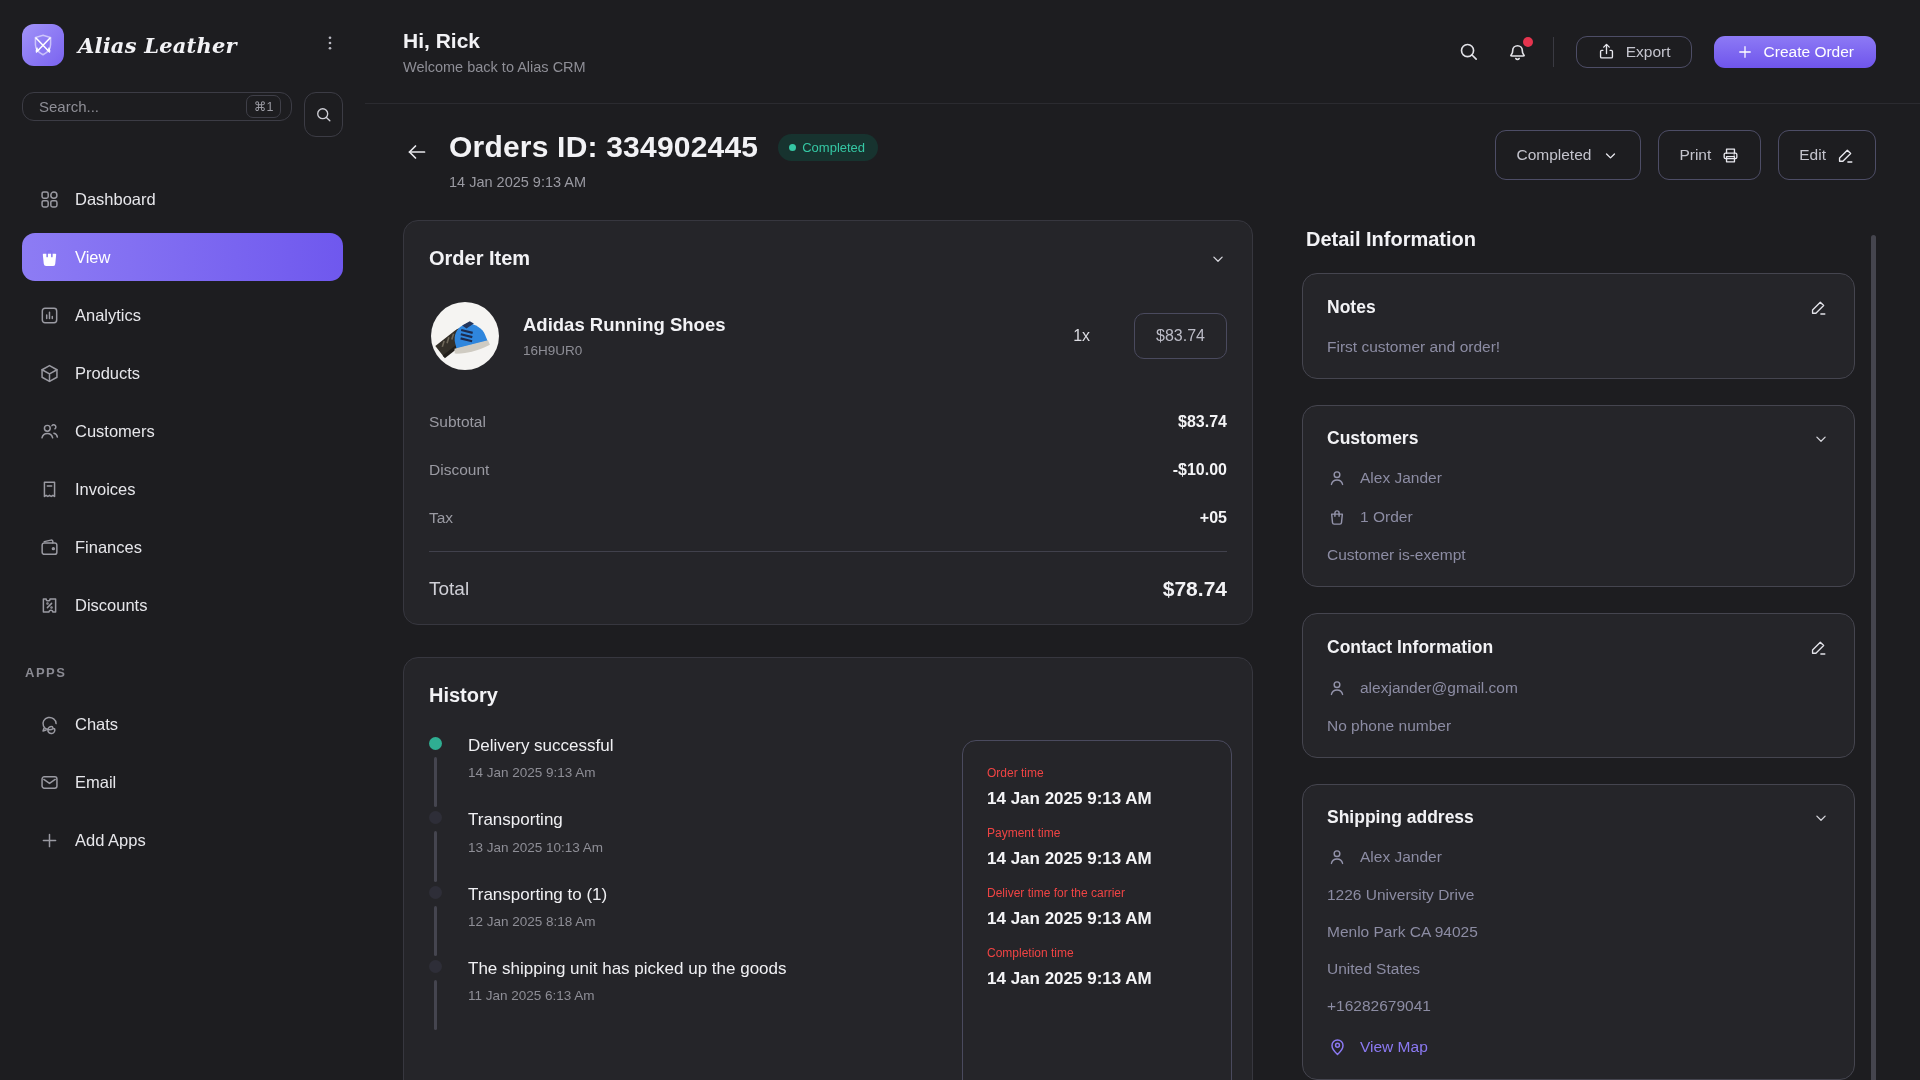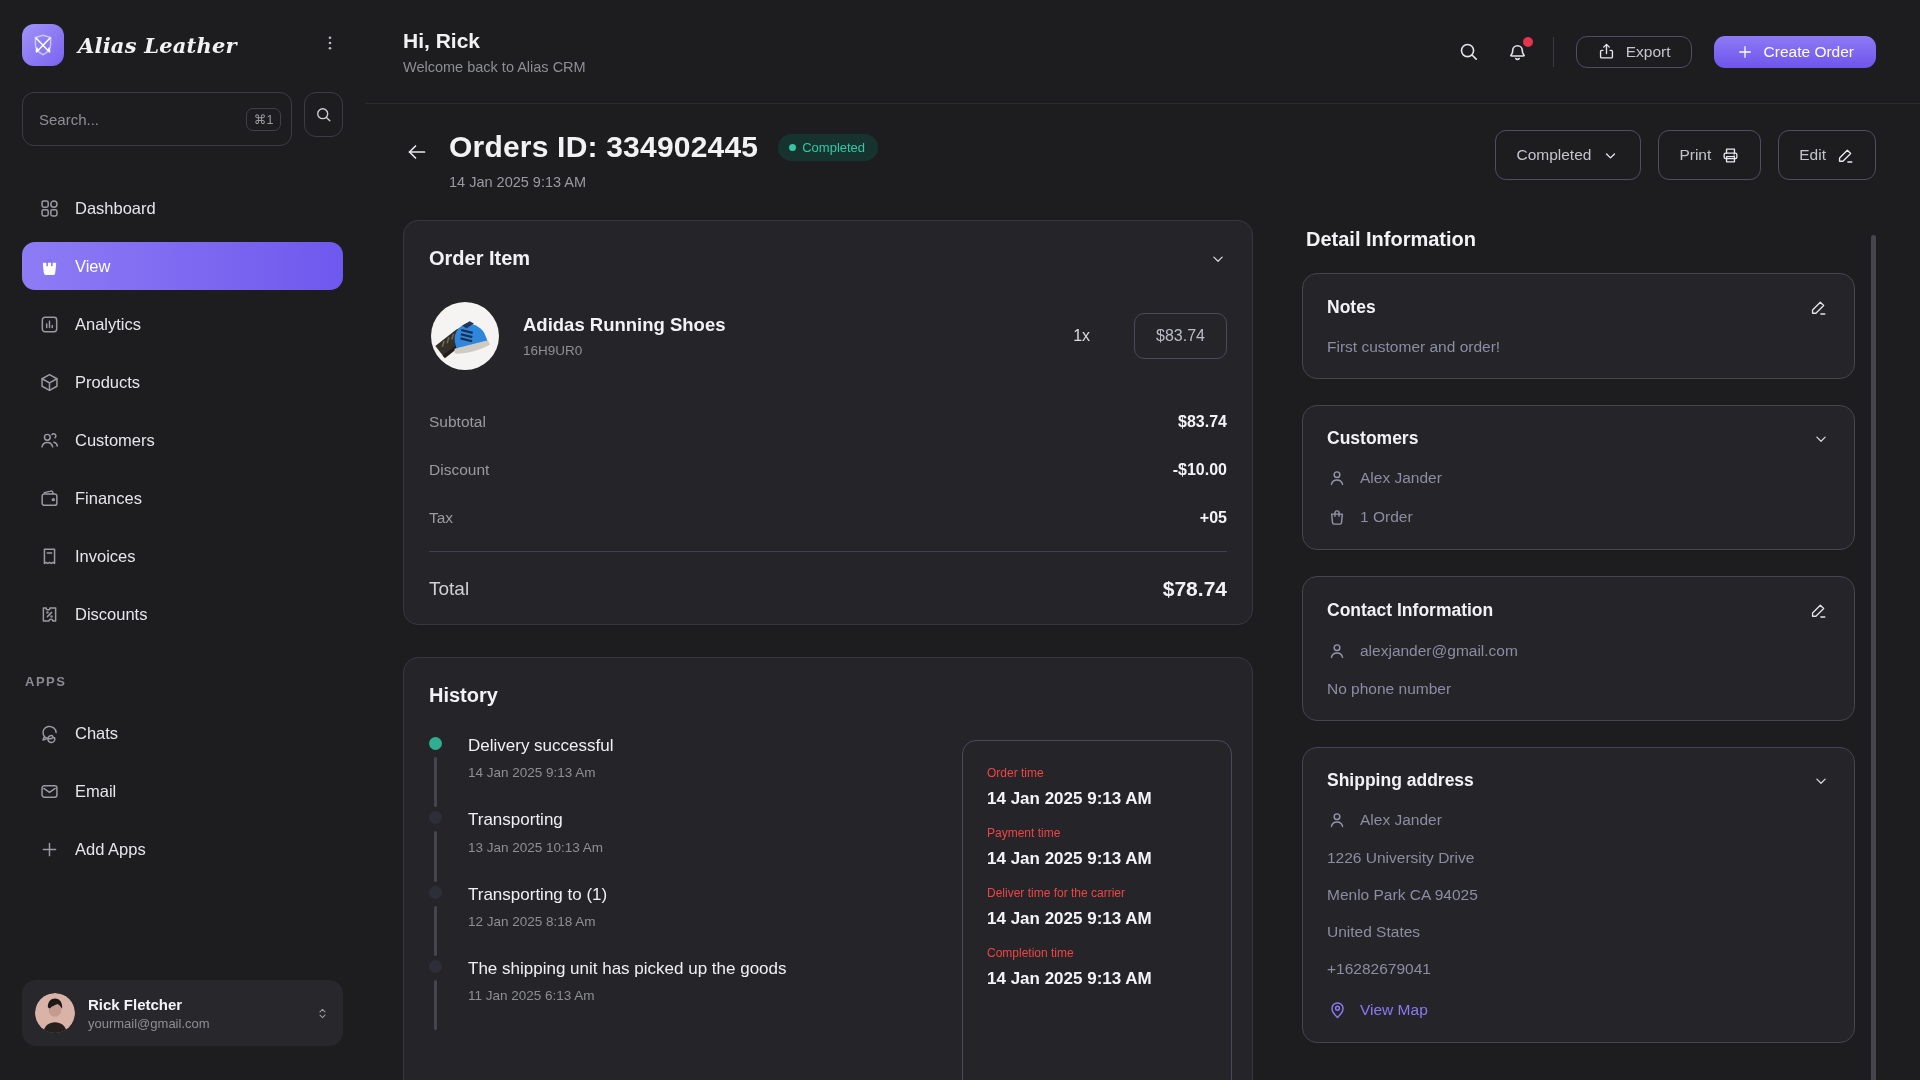--- a/index.html
+++ b/index.html
@@ -33,21 +33,21 @@
   .brand-row{display:flex;align-items:center;gap:14px;margin-bottom:26px;}
   .logo-badge{width:42px;height:42px;border-radius:12px;background:linear-gradient(135deg,#a193f8,#7a63f0);display:flex;align-items:center;justify-content:center;}
   .logo-badge svg{width:26px;height:26px;}
   .logo-badge svg *{fill:none;stroke:#fff;stroke-width:1.4;stroke-linecap:round;}
   .brand-name{font-family:"DejaVu Serif","Liberation Serif",serif;font-style:italic;font-weight:bold;font-size:21px;letter-spacing:.2px;flex:1;}
   .kebab{color:#b9b9c1;padding:4px;cursor:pointer;}
   .kebab svg{width:18px;height:18px;}
   .kebab circle{fill:currentColor;stroke:none;}
 
   .search-row{display:flex;gap:12px;margin-bottom:38px;}
-  .search-box{flex:1;height:54px;border:1px solid #3c3c45;border-radius:12px;display:flex;align-items:center;padding:0 10px 0 16px;gap:8px;}
+  .search-box{flex:1;height:29px;border:1px solid #3c3c45;border-radius:12px;display:flex;align-items:center;padding:0 10px 0 16px;gap:8px;}
   .search-box input{flex:1;background:transparent;border:none;outline:none;color:var(--text);font-size:15px;font-family:inherit;min-width:0;}
   .search-box input::placeholder{color:#8e8e96;}
   .kbd-chip{border:1px solid #3f3f48;border-radius:7px;color:#9a9aa2;font-size:12.5px;padding:3px 7px;white-space:nowrap;}
   .search-btn{width:48px;height:45px;border:1px solid #3c3c45;border-radius:12px;background:transparent;color:#cfcfd6;display:flex;align-items:center;justify-content:center;cursor:pointer;}
   .search-btn svg{width:19px;height:19px;}
 
   .nav{display:flex;flex-direction:column;gap:10px;}
   .nav-item{height:48px;border-radius:13px;display:flex;align-items:center;gap:15px;padding:0 17px;font-size:16.5px;color:#e6e6ea;cursor:pointer;}
   .nav-item .ic{color:#9a9aa2;}
   .nav-item.active{background:linear-gradient(90deg,#8d7cf4,#6f58ee);color:#fff;}
@@ -217,32 +217,32 @@
       <svg class="ic" viewBox="0 0 24 24">
           <circle cx="9.5" cy="8.3" r="3.3"></circle>
           <path d="M3.4 19.2c.7-3.2 3-5 6.1-5s5.4 1.8 6.1 5"></path>
           <path d="M14.8 5.3a2.5 2.5 0 113.4 3.6"></path>
           <path d="M17 13.9c2.3.4 3.6 2 4 4.4"></path>
         </svg>
       <span>Customers</span>
     </div>
     <div class="nav-item">
       <svg class="ic" viewBox="0 0 24 24">
+          <path d="M6.2 3.6h11.6V20l-1.93-1.4-1.94 1.4-1.93-1.4-1.93 1.4-1.94-1.4L6.2 20V3.6z"></path>
+          <path d="M9.5 8h5"></path>
+        </svg>
+      <span>Invoices</span>
+    </div>
+    <div class="nav-item">
+      <svg class="ic" viewBox="0 0 24 24">
           <rect x="3.6" y="6.8" width="16.8" height="13" rx="2.5"></rect>
           <path d="M15.8 6.8V5.2a1.7 1.7 0 00-2.1-1.65L6 5.3"></path>
           <circle cx="16.4" cy="13.3" r="1.1"></circle>
         </svg>
       <span>Finances</span>
-    </div>
-    <div class="nav-item">
-      <svg class="ic" viewBox="0 0 24 24">
-          <path d="M6.2 3.6h11.6V20l-1.93-1.4-1.94 1.4-1.93-1.4-1.93 1.4-1.94-1.4L6.2 20V3.6z"></path>
-          <path d="M9.5 8h5"></path>
-        </svg>
-      <span>Invoices</span>
     </div>
     <div class="nav-item">
       <svg class="ic" viewBox="0 0 24 24">
           <path d="M4.5 5h15v3.2a2.2 2.2 0 000 4.4v3.2l0 3.2h-15v-3.2a2.2 2.2 0 000-4.4V5z" transform="rotate(90 12 12)"></path>
           <path d="M9.6 14.4l4.8-4.8"></path>
           <circle cx="9.7" cy="9.8" r=".6"></circle>
           <circle cx="14.3" cy="14.2" r=".6"></circle>
         </svg>
       <span>Discounts</span>
     </div>
@@ -266,39 +266,20 @@
       <span>Email</span>
     </div>
     <div class="nav-item">
       <svg class="ic" viewBox="0 0 24 24">
           <path d="M12 5v14M5 12h14"></path>
         </svg>
       <span>Add Apps</span>
     </div>
   </nav>
 
-  <div class="user-card">
-    <div class="avatar">
-      <svg viewBox="0 0 40 40" width="40" height="40">
-          <circle cx="20" cy="20" r="20" fill="#d9b3a8"></circle>
-          <path d="M8 40c1.2-7.5 6.2-10.8 12-10.8S30.8 32.5 32 40z" fill="#26211f"></path>
-          <path d="M13.5 15c0-5 2.8-8.2 6.5-8.2s6.5 3.2 6.5 8.2l-.5 4.2c-1.3 3-3.2 4.4-6 4.4s-4.7-1.4-6-4.4z" fill="#c49b8e"></path>
-          <path d="M12.8 14.2C12.8 8.6 15.9 5.4 20 5.4s7.2 3.2 7.2 8.8l-.4 1.3c-1.6-2.8-2.4-3.8-4.3-4.6-2.2 1.2-5.5 1.6-7.7 4.6z" fill="#1d1917"></path>
-        </svg>
-    </div>
-    <div class="user-meta">
-      <div class="user-name">Rick Fletcher</div>
-      <div class="user-email">yourmail@gmail.com</div>
-    </div>
-    <div class="user-chevrons">
-      <svg viewBox="0 0 24 24" class="ic">
-          <path d="M8 9.5L12 5.5l4 4M8 14.5l4 4 4-4"></path>
-        </svg>
-    </div>
-  </div>
 </aside>
 
 <div class="main">
 
   <div class="topbar">
     <div>
       <div class="greet-name">Hi, Rick</div>
       <div class="greet-sub">Welcome back to Alias CRM</div>
     </div>
     <div class="topbar-right">
@@ -532,20 +513,21 @@
             </svg>
           <span>Alex Jander</span>
         </div>
         <div class="d-row">
           <svg class="ic" viewBox="0 0 24 24">
               <path d="M5.6 8.5h12.8l-1 10.2a2 2 0 01-2 1.8H8.6a2 2 0 01-2-1.8L5.6 8.5z"></path>
               <path d="M9.5 11V7.2a2.5 2.5 0 015 0V11"></path>
             </svg>
           <span>1 Order</span>
         </div>
+        <div class="d-row">Customer is-exempt</div>
       </section>
 
       <section class="card d-card">
         <div class="d-head">
           <div class="d-title">Contact Information</div>
           <button class="pencil-btn">
             <svg class="ic" viewBox="0 0 24 24">
                 <path d="M14.3 5.3l4.2 4.2L8.7 19.3H4.5v-4.2L14.3 5.3z"></path>
                 <path d="M15 20.2h5"></path>
               </svg>

